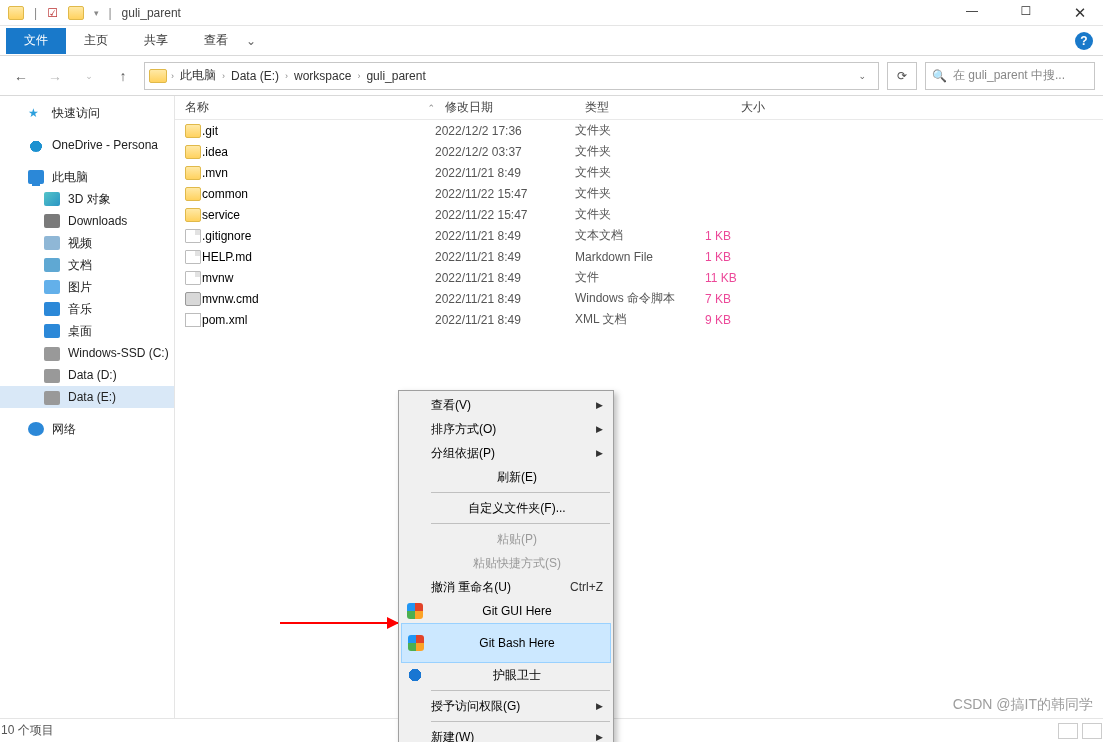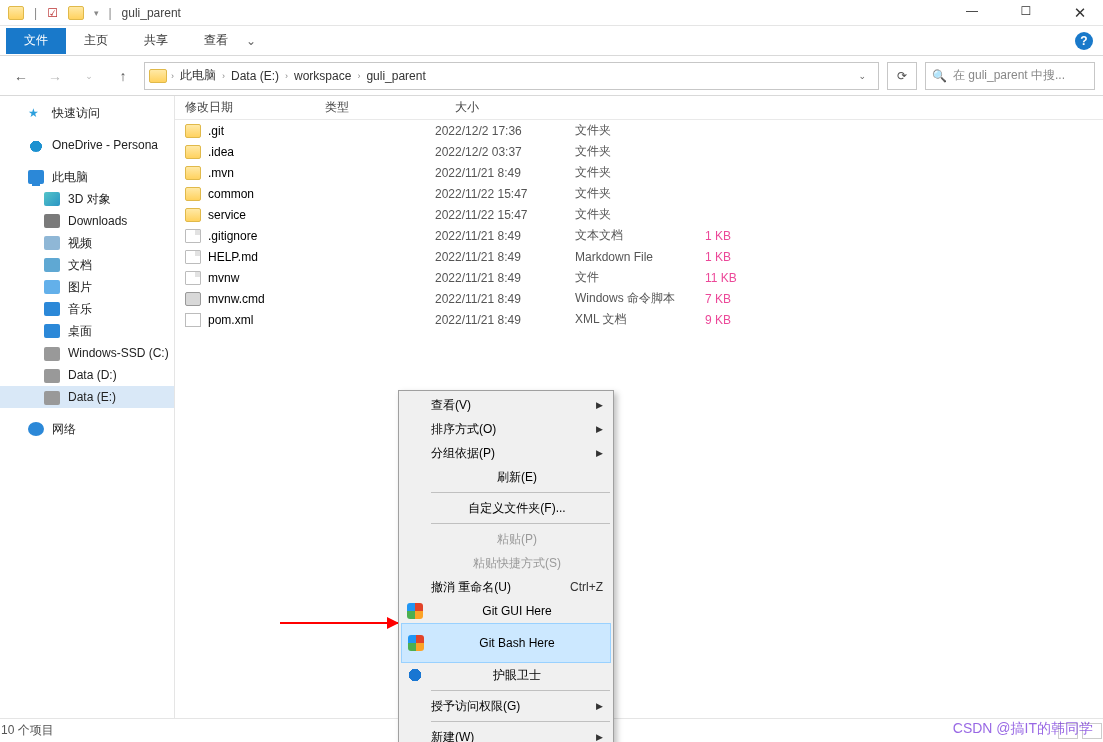--- a/index.html
+++ b/index.html
@@ -46,24 +46,24 @@
 .ico-music{ background:#2b88d8; border-radius:2px; }
 .ico-desk{ background:#2b88d8; border-radius:2px; }
 .ico-disk{ background:#999; border-radius:2px; height:10px; margin-top:2px; }
 .ico-net{ background:#2b88d8; border-radius:50%; }
 .content { flex: 1; position: relative; }
 .headers { display: flex; height: 24px; align-items: center; border-bottom: 1px solid #e9e9e9; color: #444; }
 .headers > div { padding-left: 10px; }
 .col-name { width: 260px; display:flex; align-items:center; gap:6px; }
 .col-date { width: 140px; }
 .col-type { width: 130px; }
-.col-size { width: 80px; padding-right: 20px; }
+.col-size { width: 80px; text-align: right; padding-right: 20px; }
 .rows { }
 .row { display: flex; height: 21px; align-items: center; }
-.row .cell-name { width: 260px; display: flex; align-items: flex-start; padding-left: 10px; gap: 7px; }
+.row .cell-name { width: 260px; display: flex; align-items: flex-start; padding-left: 10px; gap: 1px; }
 .row .cell-date { width: 140px; color: #555; }
 .row .cell-type { width: 130px; color: #555; }
 .row .cell-size { width: 80px; color: #ec4899; padding-right: 20px; }
 .fico { width: 16px; height: 14px; flex-shrink: 0; }
 .f-folder{ background: linear-gradient(#ffe9a6,#ffd25f); border: 1px solid #e0b94a; border-radius: 2px; }
 .f-file{ background: #fff; border: 1px solid #bcbcbc; border-radius: 1px; position:relative; }
 .f-file:after{ content:""; position:absolute; top:0; right:0; width:5px; height:5px; background:#e2e2e2; }
 .f-cmd{ background: #d8d8d8; border: 1px solid #999; border-radius:2px; }
 .f-xml{ background: #fff; border: 1px solid #bcbcbc; }
 .statusbar { position: absolute; bottom: 0; left: 0; right: 0; height: 24px; display: flex; align-items: center; padding: 0 1px; border-top: 1px solid #e5e5e5; color: #555; }
@@ -74,21 +74,21 @@
 .context-menu .mi.disabled { color: #9a9a9a; }
 .context-menu .mi.hover { background: #cce8ff; border: 1px solid #99d1ff; padding: 0 7px 0 29px; height: 40px; }
 .context-menu .mi .arrow { margin-left: auto; font-size: 9px; color: #333; }
 .context-menu .mi .shortcut { margin-left: auto; color: #333; }
 .context-menu .sep { height: 1px; background: #c0c0c0; margin: 3px 1px 3px 30px; }
 .context-menu .mi .mico { position:absolute; left:6px; width:16px; height:16px; }
 .mico-git{ background: conic-gradient(#e24329 0 25%, #fca326 0 50%, #4caf50 0 75%, #2196f3 0); border-radius:3px; }
 .mico-eye{ background: radial-gradient(circle,#1976d2 55%, transparent 56%); border-radius:50%; }
 .arrow-annot { position:absolute; left:280px; top:622px; width:118px; height:2px; background:#ff0000; }
 .arrow-annot:after{ content:""; position:absolute; right:-1px; top:-5px; border-left:12px solid #ff0000; border-top:6px solid transparent; border-bottom:6px solid transparent; }
-.watermark { position:absolute; right:10px; bottom:4px; color:#6d28d9; font-size:14px; opacity:0.7; }
+.watermark { position:absolute; right:10px; bottom:28px; color:#737373; font-size:14px; opacity:0.7; }
 </style>
 </head>
 <body>
 
 <div class="titlebar">
   <div class="qat">
     <span class="folder-ico"></span>
     <span style="color:#888">|</span>
     <span style="color:#b33">☑</span>
     <span class="folder-ico"></span>
@@ -194,20 +194,24 @@
       </div>
     <div class="side-spacer"></div>
     <div class="side-item">
         <span class="ico ico-net"></span>
         <span>网络</span>
       </div>
   </div>
 
   <div class="content">
     <div class="headers">
+      <div class="col-name">
+          <span>名称</span>
+          <span style="margin-left:auto;color:#888;font-size:9px">⌃</span>
+        </div>
       <div class="col-date">修改日期</div>
       <div class="col-type">类型</div>
       <div class="col-size">大小</div>
     </div>
     <div class="rows" id="rows">
         <div class="row">
           <div class="cell-name">
             <span class="fico f-folder"></span>
             <span>.git</span>
           </div>

